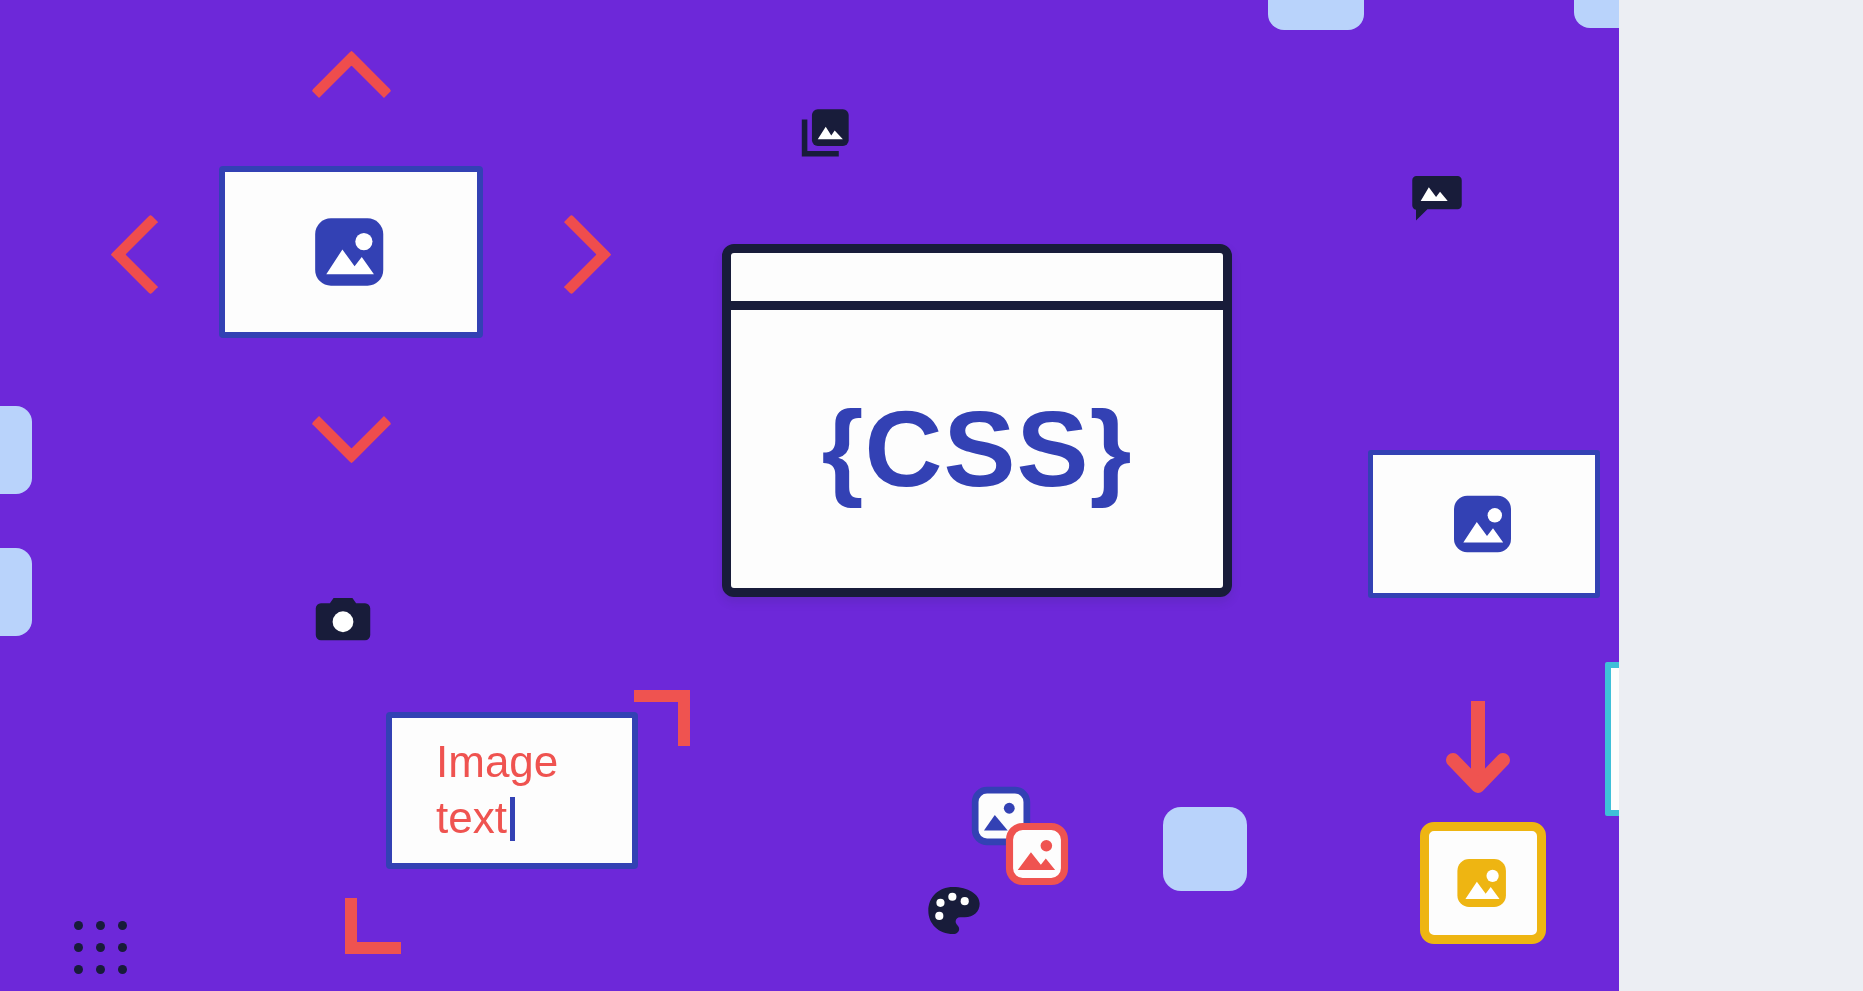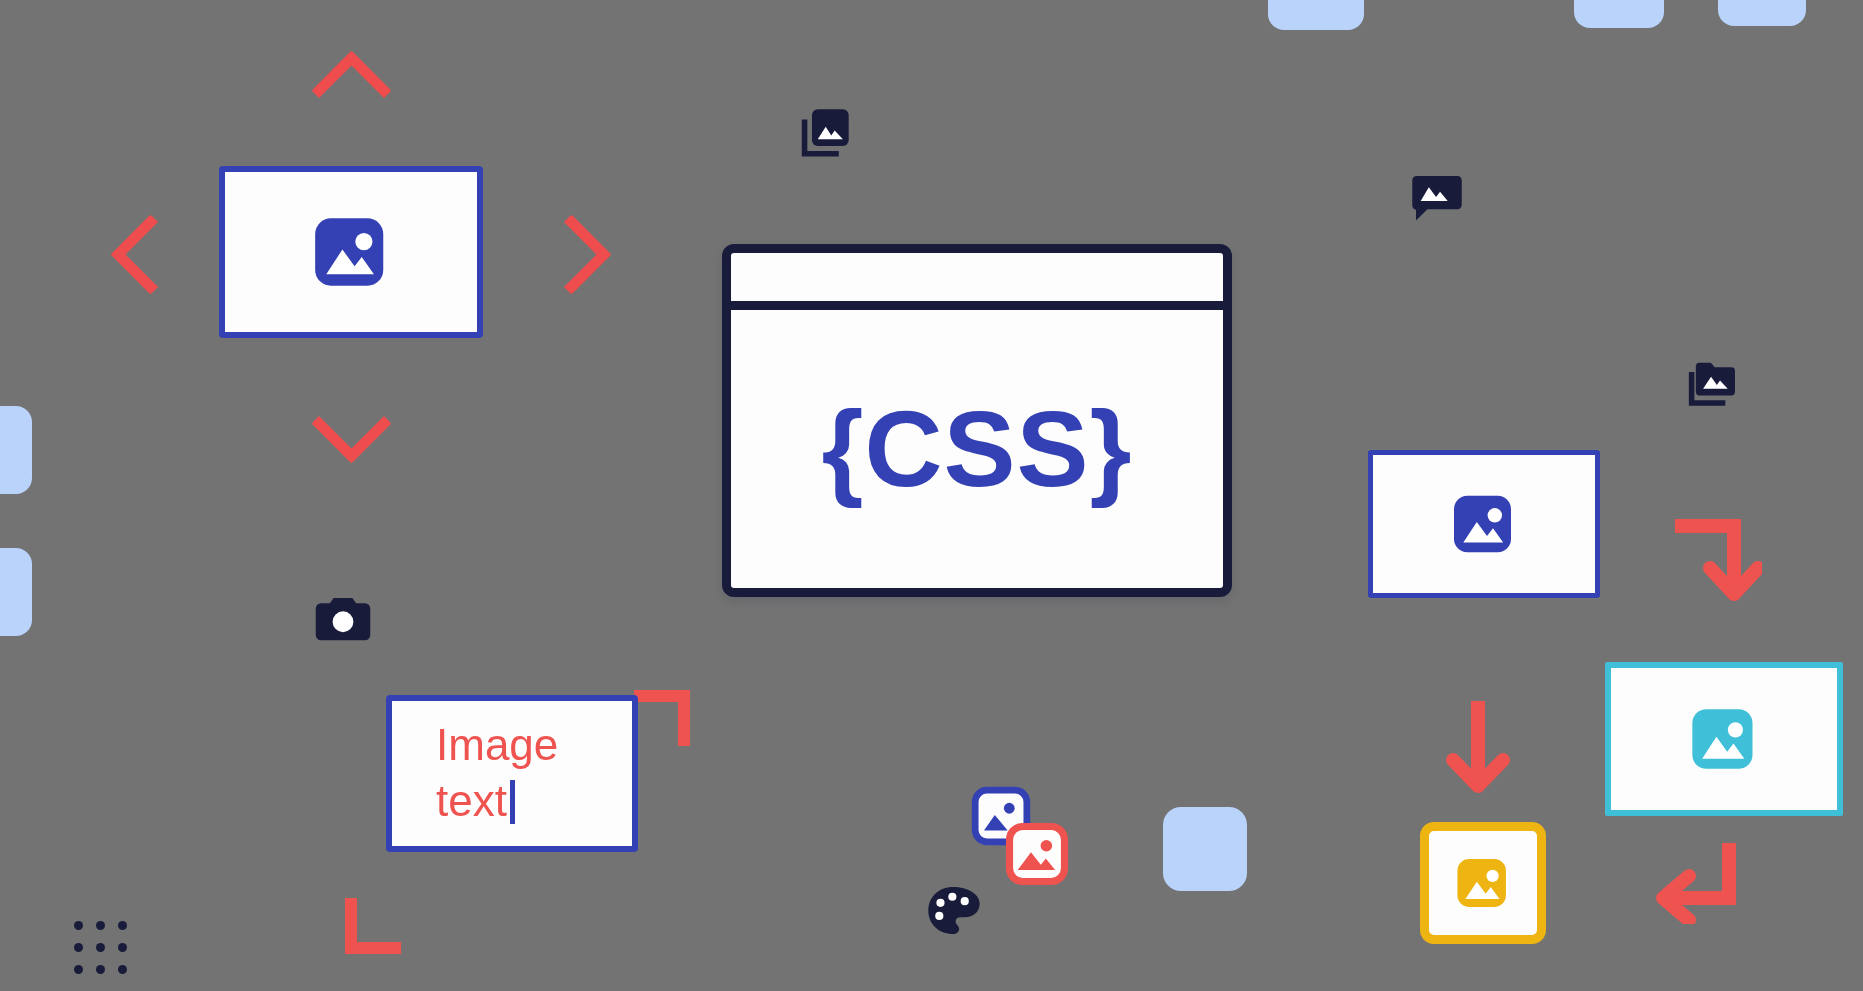--- a/index.html
+++ b/index.html
@@ -6,23 +6,23 @@
   html, body {
     margin: 0;
     padding: 0;
     background: #eceef3;
   }
   body {
     font-family: "Liberation Sans", sans-serif;
   }
   #stage {
     position: relative;
-    width: 1863px;
+    width: 1619px;
     height: 991px;
-    background: #737373;
+    background: #6d28d9;
     overflow: hidden;
   }
   .abs { position: absolute; }
 
   
   .blob {
     background: #b9d3fb;
     border-radius: 16px;
   }
 
@@ -251,21 +251,21 @@
 
   <div class="abs" style="left:313px; top:594px;">
     <svg width="60" height="52" viewBox="0 0 24 21" aria-hidden="true">
       <path d="M8.2 1.6 h7.6 l1.5 2.1 h3.6 a2.1 2.1 0 0 1 2.1 2.1 v10.8 a2.1 2.1 0 0 1 -2.1 2.1 H3.1 A2.1 2.1 0 0 1 1 16.6 V5.8 a2.1 2.1 0 0 1 2.1 -2.1 h3.6 Z" fill="#181c3a"></path>
       <circle cx="12" cy="11.2" r="4.2" fill="#ffffff"></circle>
     </svg>
   </div>
 
   <div class="abs crop crop-tr" style="left:634px; top:690px;"></div>
 
-  <div class="abs textbox" style="left:386px; top:695px; width:252px; height:157px;">
+  <div class="abs textbox" style="left:386px; top:712px; width:252px; height:157px;">
     <span class="textbox-label">Image
 text</span><span class="caret"></span>
   </div>
 
   <div class="abs crop crop-bl" style="left:345px; top:898px;"></div>
 
   <div class="abs" style="left:970px; top:785px;">
     <svg width="62" height="62" viewBox="0 0 24 24" aria-hidden="true">
       <rect x="2" y="2" width="20" height="20" rx="4.6" fill="#fdfdfd" stroke="#3341b4" stroke-width="2.6"></rect>
       <circle cx="15.2" cy="9.0" r="2.1" fill="#3341b4"></circle>

